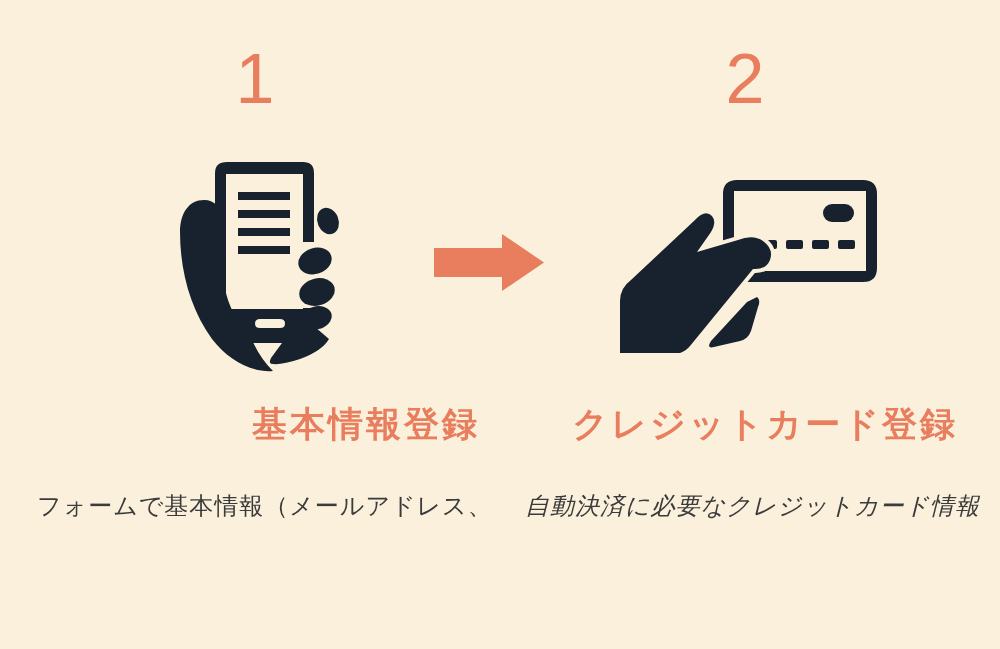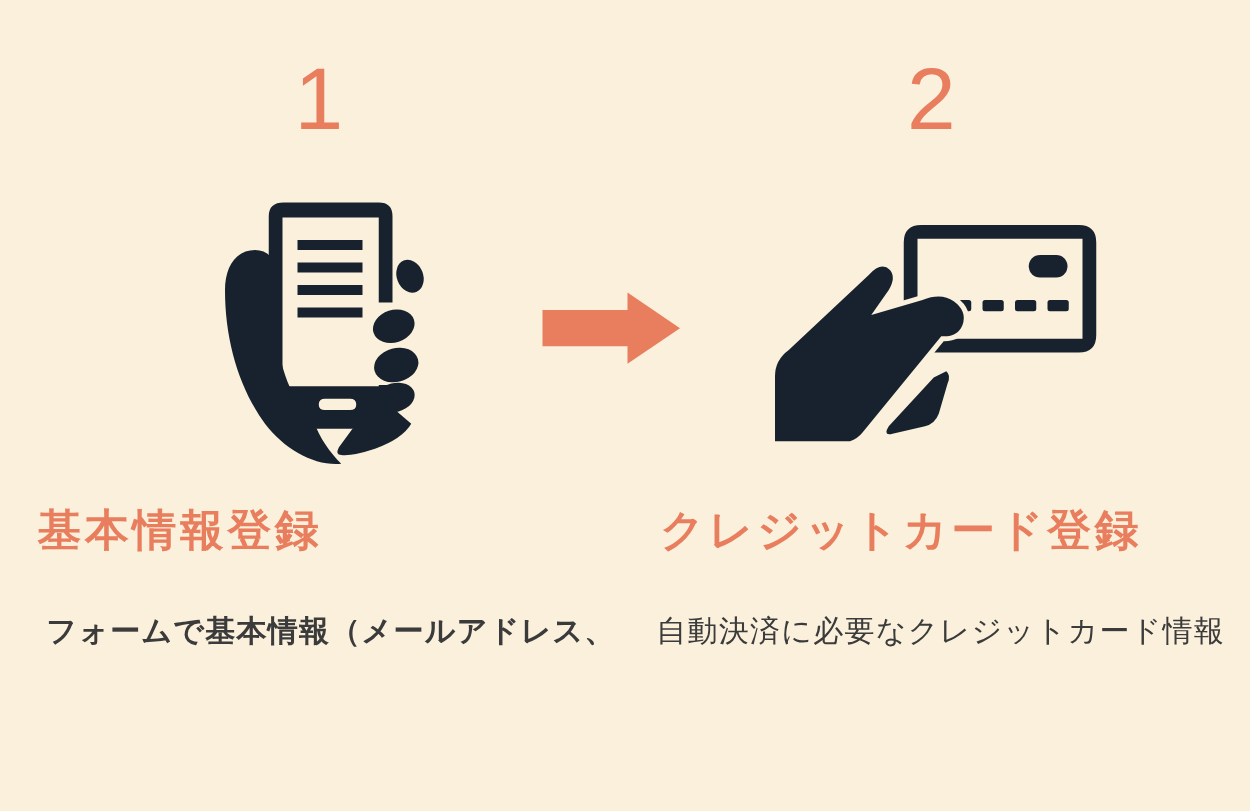--- a/index.html
+++ b/index.html
@@ -21,33 +21,33 @@
   .num-1{left:30px;width:450px;}
   .num-2{left:520px;width:450px;}
   .icon-wrap{position:absolute;}
   .phone-wrap{left:160px;top:150px;width:220px;height:230px;}
   .card-wrap{left:600px;top:160px;width:300px;height:220px;}
   .arrow-wrap{position:absolute;left:430px;top:225px;width:120px;height:75px;}
   .step-title{
     position:absolute;top:401px;
     font-size:35px;font-weight:700;
     letter-spacing:3px;
-    color:#E87E5D;text-align:left;
+    color:#E87E5D;text-align:right;
     white-space:nowrap;
   }
   .title-1{left:30px;width:450px;}
-  .title-2{left:528px;width:450px;}
+  .title-2{left:508px;width:450px;}
   .step-desc{
     position:absolute;top:483px;
     font-size:24px;line-height:45px;
     letter-spacing:1px;font-weight:500;
     color:#3B3B3B;white-space:nowrap;
   }
-  .desc-1{left:37px;font-weight:bold;}
-  .desc-2{left:525px;}
+  .desc-1{left:37px;}
+  .desc-2{left:525px;font-style:italic;}
 </style>
 </head>
 <body>
 
 <div class="page">
 
   <div class="step-number num-1">1</div>
 
   <div class="icon-wrap phone-wrap">
     <svg viewBox="0 0 220 230" width="220" height="230" aria-hidden="true">

